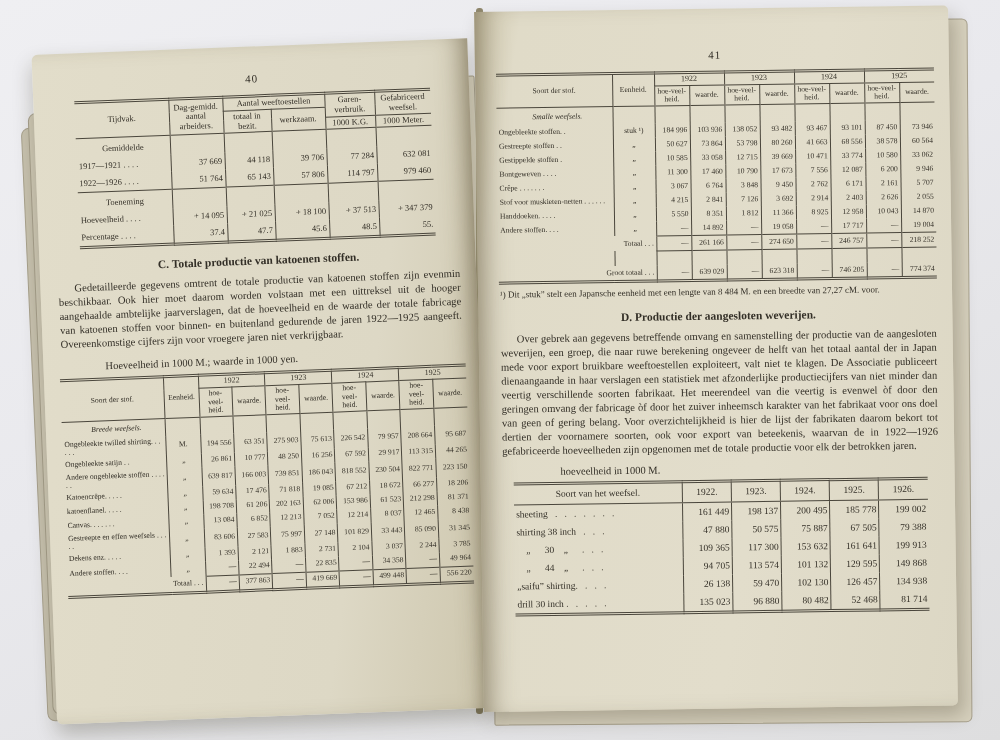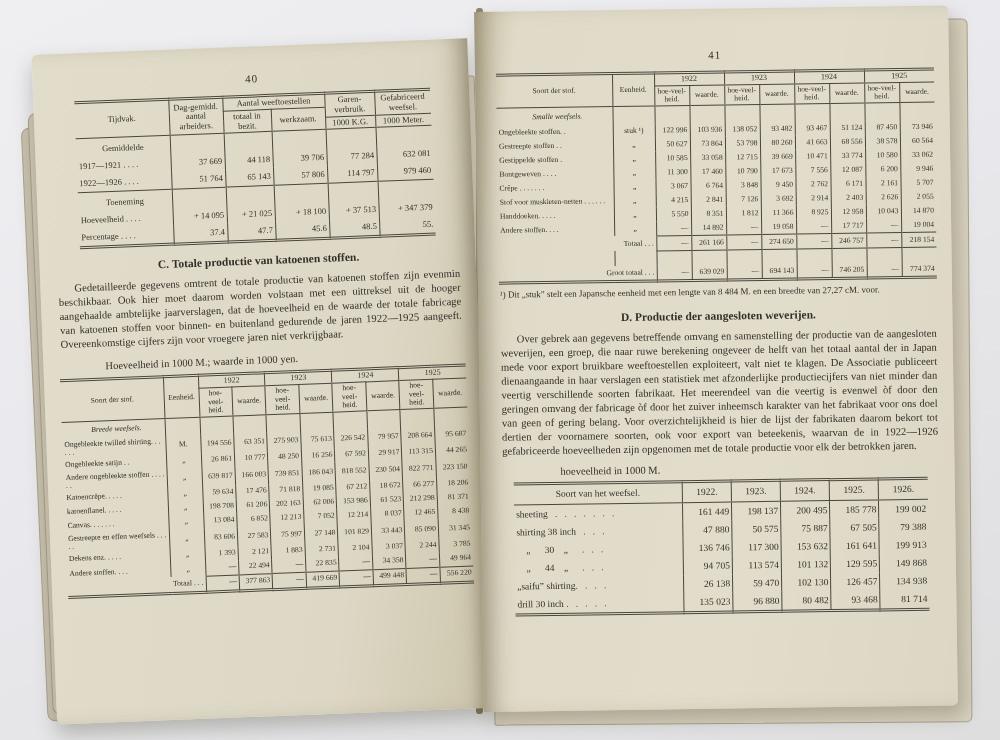--- a/index.html
+++ b/index.html
@@ -366,26 +366,26 @@
               <td></td>
               <td></td>
               <td></td>
               <td></td>
               <td></td>
               <td></td>
           </tr>
           <tr>
               <td class="c1 lbl">Ongebleekte stoffen. .</td>
               <td class="unit">stuk ¹)</td>
-              <td class="num">122 996</td>
+              <td class="num">184 996</td>
               <td class="num">103 936</td>
               <td class="num">138 052</td>
               <td class="num">93 482</td>
               <td class="num">93 467</td>
-              <td class="num">51 124</td>
+              <td class="num">93 101</td>
               <td class="num">87 450</td>
               <td class="num">73 946</td>
             </tr>
           <tr>
               <td class="c1 lbl">Gestreepte stoffen . .</td>
               <td class="unit">„</td>
               <td class="num">50 627</td>
               <td class="num">73 864</td>
               <td class="num">53 798</td>
               <td class="num">80 260</td>
@@ -468,40 +468,40 @@
             </tr>
           <tr class="tt tb">
               <td class="c1 tlbl" colspan="2">Totaal  . . .</td>
               <td class="num">—</td>
               <td class="num">261 166</td>
               <td class="num">—</td>
               <td class="num">274 650</td>
               <td class="num">—</td>
               <td class="num">246 757</td>
               <td class="num">—</td>
-              <td class="num">218 154</td>
+              <td class="num">218 252</td>
             </tr>
           <tr class="sp">
               <td class="c1"></td>
               <td></td>
               <td></td>
               <td></td>
               <td></td>
               <td></td>
               <td></td>
               <td></td>
               <td></td>
               <td></td>
             </tr>
           <tr>
               <td class="c1 tlbl" colspan="2">Groot totaal  . . .</td>
               <td class="num">—</td>
               <td class="num">639 029</td>
               <td class="num">—</td>
-              <td class="num">694 143</td>
+              <td class="num">623 318</td>
               <td class="num">—</td>
               <td class="num">746 205</td>
               <td class="num">—</td>
               <td class="num">774 374</td>
             </tr>
         </tbody>
       </table>
 
       <div class="footnote">¹) Dit „stuk” stelt een Japansche eenheid met een lengte van 8 484 M. en een breedte van 27,27 cM. voor.</div>
 
@@ -536,21 +536,21 @@
           <tr>
               <td class="c1 lbl">shirting 38 inch   .   .   .</td>
               <td class="num">47 880</td>
               <td class="num">50 575</td>
               <td class="num">75 887</td>
               <td class="num">67 505</td>
               <td class="num">79 388</td>
             </tr>
           <tr>
               <td class="c1 lbl">    „      30    „      .   .   .</td>
-              <td class="num">136 746</td>
+              <td class="num">109 365</td>
               <td class="num">117 300</td>
               <td class="num">153 632</td>
               <td class="num">161 641</td>
               <td class="num">199 913</td>
             </tr>
           <tr>
               <td class="c1 lbl">    „      44    „      .   .   .</td>
               <td class="num">94 705</td>
               <td class="num">113 574</td>
               <td class="num">101 132</td>
@@ -563,20 +563,20 @@
               <td class="num">59 470</td>
               <td class="num">102 130</td>
               <td class="num">126 457</td>
               <td class="num">134 938</td>
             </tr>
           <tr>
               <td class="c1 lbl">drill 30 inch .   .   .   .   .</td>
               <td class="num">135 023</td>
               <td class="num">96 880</td>
               <td class="num">80 482</td>
-              <td class="num">93 468</td>
+              <td class="num">52 468</td>
               <td class="num">81 714</td>
             </tr>
         </tbody>
       </table>
     </div>
   </div>
 </div>
 
 </body></html>

